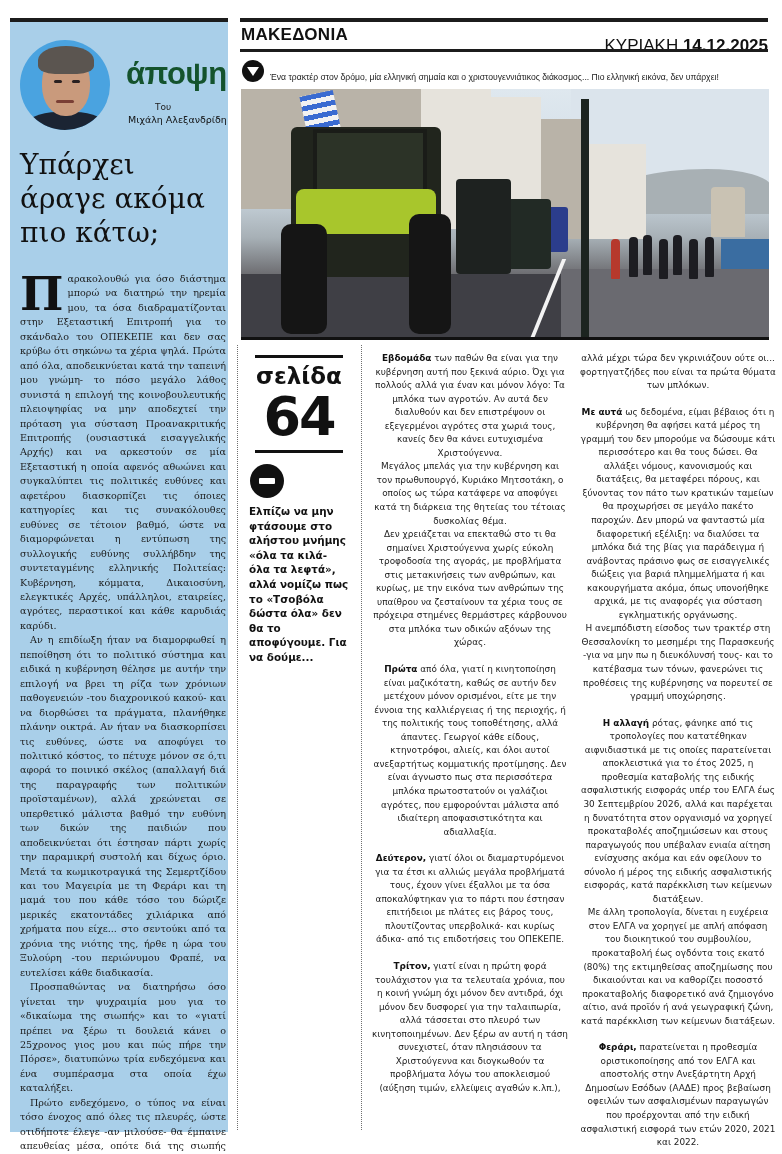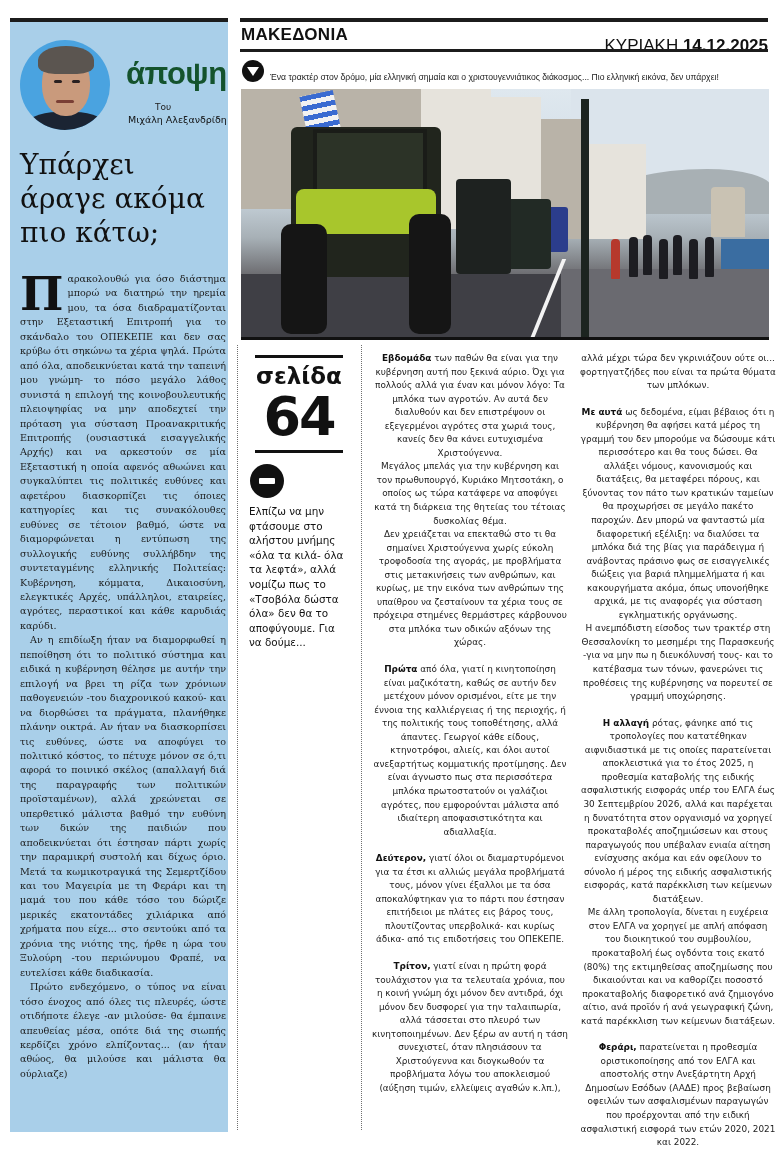--- a/index.html
+++ b/index.html
@@ -100,21 +100,21 @@
 
   
   .page-box { position: absolute; left: 255px; top: 355px; width: 88px; }
   .pb-rule { height: 3px; background: #111; }
   .pb-word { font-family: "DejaVu Sans", sans-serif; font-weight: bold; font-size: 23px; text-align: center; line-height: 28px; margin-top: 4px; color: #111; }
   .pb-num { font-family: "DejaVu Sans", sans-serif; font-weight: bold; font-size: 54px; text-align: center; line-height: 54px; letter-spacing: -2px; color: #111; margin-bottom: 6px; }
   .minus-badge { position: absolute; left: 250px; top: 464px; width: 34px; height: 34px; border-radius: 50%; background: #111; }
   .minus-badge::after { content: ""; position: absolute; left: 9px; top: 14px; width: 16px; height: 6px; background: #fff; border-radius: 1px; }
   .pb-comment {
     position: absolute; left: 249px; top: 504px; width: 100px;
-    font-family: "DejaVu Sans", sans-serif; font-weight: normal; font-size: 10.4px; line-height: 14.6px; color: #111;
+    font-family: "DejaVu Sans", sans-serif; font-weight: bold; font-size: 10.4px; line-height: 14.6px; color: #111;
   }
 
   
   .col {
     position: absolute; font-family: "DejaVu Sans", sans-serif; font-size: 8.9px; line-height: 13.55px; color: #222;
   }
   .col p { margin: 0; text-align: center; }
   .col p.gap { margin-top: 13px; }
   .col b { color: #111; }
   .col-a { left: 372px; top: 352px; width: 196px; }
@@ -132,20 +132,21 @@
     <div class="eye" style="left:52px"></div>
     <div class="mouth"></div>
   </div>
   <div class="section-label">άποψη</div>
   <div class="byline-pre">Του</div>
   <div class="byline-name">Μιχάλη Αλεξανδρίδη</div>
   <div class="headline">Υπάρχει άραγε ακόμα πιο κάτω;</div>
   <div class="opinion-body">
     <p class="first"><span class="dropcap">Π</span><span>αρακολουθώ για όσο διάστημα μπορώ να διατηρώ την ηρεμία μου, τα όσα διαδραματίζονται στην Εξεταστική Επιτροπή για το σκάνδαλο του ΟΠΕΚΕΠΕ και δεν σας κρύβω ότι σηκώνω τα χέρια ψηλά. Πρώτα από όλα, αποδεικνύεται κατά την ταπεινή μου γνώμη- το πόσο μεγάλο λάθος συνιστά η επιλογή της κοινοβουλευτικής πλειοψηφίας να μην αποδεχτεί την πρόταση για σύσταση Προανακριτικής Επιτροπής (ουσιαστικά εισαγγελικής Αρχής) και να αρκεστούν σε μία Εξεταστική η οποία αφενός αθωώνει και συγκαλύπτει τις πολιτικές ευθύνες και αφετέρου διασκορπίζει τις όποιες κατηγορίες και τις συνακόλουθες ευθύνες σε τέτοιον βαθμό, ώστε να διαμορφώνεται η εντύπωση της συλλογικής ευθύνης συλλήβδην της συντεταγμένης ελληνικής Πολιτείας: Κυβέρνηση, κόμματα, Δικαιοσύνη, ελεγκτικές Αρχές, υπάλληλοι, εταιρείες, αγρότες, περαστικοί και κάθε καρυδιάς καρύδι.</span></p>
     <p>Αν η επιδίωξη ήταν να διαμορφωθεί η πεποίθηση ότι το πολιτικό σύστημα και ειδικά η κυβέρνηση θέλησε με αυτήν την επιλογή να βρει τη ρίζα των χρόνιων παθογενειών -του διαχρονικού κακού- και να διορθώσει τα πράγματα, πλανήθηκε πλάνην οικτρά. Αν ήταν να διασκορπίσει τις ευθύνες, ώστε να αποφύγει το πολιτικό κόστος, το πέτυχε μόνον σε ό,τι αφορά το ποινικό σκέλος (απαλλαγή διά της παραγραφής των πολιτικών προϊσταμένων), αλλά χρεώνεται σε υπερθετικό μάλιστα βαθμό την ευθύνη των δικών της παιδιών που αποδεικνύεται ότι έστησαν πάρτι χωρίς την παραμικρή συστολή και δίχως όριο. Μετά τα κωμικοτραγικά της Σεμερτζίδου και του Μαγειρία με τη Φεράρι και τη μαμά του που κάθε τόσο του δώριζε μερικές εκατοντάδες χιλιάρικα από χρήματα που είχε... στο σεντούκι από τα χρόνια της νιότης της, ήρθε η ώρα του Ξυλούρη -του περιώνυμου Φραπέ, να ευτελίσει κάθε διαδικασία.</p>
+    <p>Προσπαθώντας να διατηρήσω όσο γίνεται την ψυχραιμία μου για το «δικαίωμα της σιωπής» και το «γιατί πρέπει να ξέρω τι δουλειά κάνει ο 25χρονος γιος μου και πώς πήρε την Πόρσε», διατυπώνω τρία ενδεχόμενα και ένα συμπέρασμα στα οποία έχω καταλήξει.</p>
     <p>Πρώτο ενδεχόμενο, ο τύπος να είναι τόσο ένοχος από όλες τις πλευρές, ώστε οτιδήποτε έλεγε -αν μιλούσε- θα έμπαινε απευθείας μέσα, οπότε διά της σιωπής κερδίζει χρόνο ελπίζοντας... (αν ήταν αθώος, θα μιλούσε και μάλιστα θα ούρλιαζε)</p>
 
   </div>
 </div>
 
 <div class="top-rule"></div>
 <div class="header-section">ΜΑΚΕΔΟΝΙΑ</div>
 <div class="header-date"><span>ΚΥΡΙΑΚΗ</span> <b>14.12.2025</b></div>
 <div class="rule2"></div>
 
@@ -196,21 +197,21 @@
   <div class="pb-rule"></div>
 </div>
 <div class="minus-badge"></div>
 <div class="pb-comment">Ελπίζω να μην φτάσουμε στο αλήστου μνήμης «όλα τα κιλά- όλα τα λεφτά», αλλά νομίζω πως το «Τσοβόλα δώστα όλα» δεν θα το αποφύγουμε. Για να δούμε...</div>
 
 <div class="col col-a" id="col-a">
     <p><b>Εβδομάδα</b><span> των παθών θα είναι για την κυβέρνηση αυτή που ξεκινά αύριο. Όχι για πολλούς αλλά για έναν και μόνον λόγο: Τα μπλόκα των αγροτών. Αν αυτά δεν διαλυθούν και δεν επιστρέψουν οι εξεγερμένοι αγρότες στα χωριά τους, κανείς δεν θα κάνει ευτυχισμένα Χριστούγεννα.</span></p>
     <p><span>Μεγάλος μπελάς για την κυβέρνηση και τον πρωθυπουργό, Κυριάκο Μητσοτάκη, ο οποίος ως τώρα κατάφερε να αποφύγει κατά τη διάρκεια της θητείας του τέτοιας δυσκολίας θέμα.</span></p>
     <p><span>Δεν χρειάζεται να επεκταθώ στο τι θα σημαίνει Χριστούγεννα χωρίς εύκολη τροφοδοσία της αγοράς, με προβλήματα στις μετακινήσεις των ανθρώπων, και κυρίως, με την εικόνα των ανθρώπων της υπαίθρου να ζεσταίνουν τα χέρια τους σε πρόχειρα στημένες θερμάστρες κάρβουνου στα μπλόκα των οδικών αξόνων της χώρας.</span></p>
     <p class="gap"><b>Πρώτα</b><span> από όλα, γιατί η κινητοποίηση είναι μαζικότατη, καθώς σε αυτήν δεν μετέχουν μόνον ορισμένοι, είτε με την έννοια της καλλιέργειας ή της περιοχής, ή της πολιτικής τους τοποθέτησης, αλλά άπαντες. Γεωργοί κάθε είδους, κτηνοτρόφοι, αλιείς, και όλοι αυτοί ανεξαρτήτως κομματικής προτίμησης. Δεν είναι άγνωστο πως στα περισσότερα μπλόκα πρωτοστατούν οι γαλάζιοι αγρότες, που εμφορούνται μάλιστα από ιδιαίτερη αποφασιστικότητα και αδιαλλαξία.</span></p>
-    <p class="gap"><b>Δεύτερον,</b><span> γιατί όλοι οι διαμαρτυρόμενοι για τα έτσι κι αλλιώς μεγάλα προβλήματά τους, μόνον γίνει έξαλλοι με τα όσα αποκαλύφτηκαν για το πάρτι που έστησαν επιτήδειοι με πλάτες εις βάρος τους, πλουτίζοντας υπερβολικά- και κυρίως άδικα- από τις επιδοτήσεις του ΟΠΕΚΕΠΕ.</span></p>
+    <p class="gap"><b>Δεύτερον,</b><span> γιατί όλοι οι διαμαρτυρόμενοι για τα έτσι κι αλλιώς μεγάλα προβλήματά τους, έχουν γίνει έξαλλοι με τα όσα αποκαλύφτηκαν για το πάρτι που έστησαν επιτήδειοι με πλάτες εις βάρος τους, πλουτίζοντας υπερβολικά- και κυρίως άδικα- από τις επιδοτήσεις του ΟΠΕΚΕΠΕ.</span></p>
     <p class="gap"><b>Τρίτον,</b><span> γιατί είναι η πρώτη φορά τουλάχιστον για τα τελευταία χρόνια, που η κοινή γνώμη όχι μόνον δεν αντιδρά, όχι μόνον δεν δυσφορεί για την ταλαιπωρία, αλλά τάσσεται στο πλευρό των κινητοποιημένων. Δεν ξέρω αν αυτή η τάση συνεχιστεί, όταν πλησιάσουν τα Χριστούγεννα και διογκωθούν τα προβλήματα λόγω του αποκλεισμού (αύξηση τιμών, ελλείψεις αγαθών κ.λπ.),</span></p>
   </div>
 <div class="col col-b" id="col-b">
     <p><span>αλλά μέχρι τώρα δεν γκρινιάζουν ούτε οι... φορτηγατζήδες που είναι τα πρώτα θύματα των μπλόκων.</span></p>
     <p class="gap"><b>Με αυτά</b><span> ως δεδομένα, είμαι βέβαιος ότι η κυβέρνηση θα αφήσει κατά μέρος τη γραμμή του δεν μπορούμε να δώσουμε κάτι περισσότερο και θα τους δώσει. Θα αλλάξει νόμους, κανονισμούς και διατάξεις, θα μεταφέρει πόρους, και ξύνοντας τον πάτο των κρατικών ταμείων θα προχωρήσει σε μεγάλο πακέτο παροχών. Δεν μπορώ να φανταστώ μία διαφορετική εξέλιξη: να διαλύσει τα μπλόκα διά της βίας για παράδειγμα ή ανάβοντας πράσινο φως σε εισαγγελικές διώξεις για βαριά πλημμελήματα ή και κακουργήματα ακόμα, όπως υπονοήθηκε αρχικά, με τις αναφορές για σύσταση εγκληματικής οργάνωσης.</span></p>
     <p><span>Η ανεμπόδιστη είσοδος των τρακτέρ στη Θεσσαλονίκη το μεσημέρι της Παρασκευής -για να μην πω η διευκόλυνσή τους- και το κατέβασμα των τόνων, φανερώνει τις προθέσεις της κυβέρνησης να πορευτεί σε γραμμή υποχώρησης.</span></p>
     <p class="gap"><b>Η αλλαγή</b><span> ρότας, φάνηκε από τις τροπολογίες που κατατέθηκαν αιφνιδιαστικά με τις οποίες παρατείνεται αποκλειστικά για το έτος 2025, η προθεσμία καταβολής της ειδικής ασφαλιστικής εισφοράς υπέρ του ΕΛΓΑ έως 30 Σεπτεμβρίου 2026, αλλά και παρέχεται η δυνατότητα στον οργανισμό να χορηγεί προκαταβολές αποζημιώσεων και στους παραγωγούς που υπέβαλαν ενιαία αίτηση ενίσχυσης ακόμα και εάν οφείλουν το σύνολο ή μέρος της ειδικής ασφαλιστικής εισφοράς, κατά παρέκκλιση των κείμενων διατάξεων.</span></p>
     <p><span>Με άλλη τροπολογία, δίνεται η ευχέρεια στον ΕΛΓΑ να χορηγεί με απλή απόφαση του διοικητικού του συμβουλίου, προκαταβολή έως ογδόντα τοις εκατό (80%) της εκτιμηθείσας αποζημίωσης που δικαιούνται και να καθορίζει ποσοστό προκαταβολής διαφορετικό ανά ζημιογόνο αίτιο, ανά προϊόν ή ανά γεωγραφική ζώνη, κατά παρέκκλιση των κείμενων διατάξεων.</span></p>
     <p class="gap"><b>Φεράρι,</b><span> παρατείνεται η προθεσμία οριστικοποίησης από τον ΕΛΓΑ και αποστολής στην Ανεξάρτητη Αρχή Δημοσίων Εσόδων (ΑΑΔΕ) προς βεβαίωση οφειλών των ασφαλισμένων παραγωγών που προέρχονται από την ειδική ασφαλιστική εισφορά των ετών 2020, 2021 και 2022.</span></p>
   </div>

